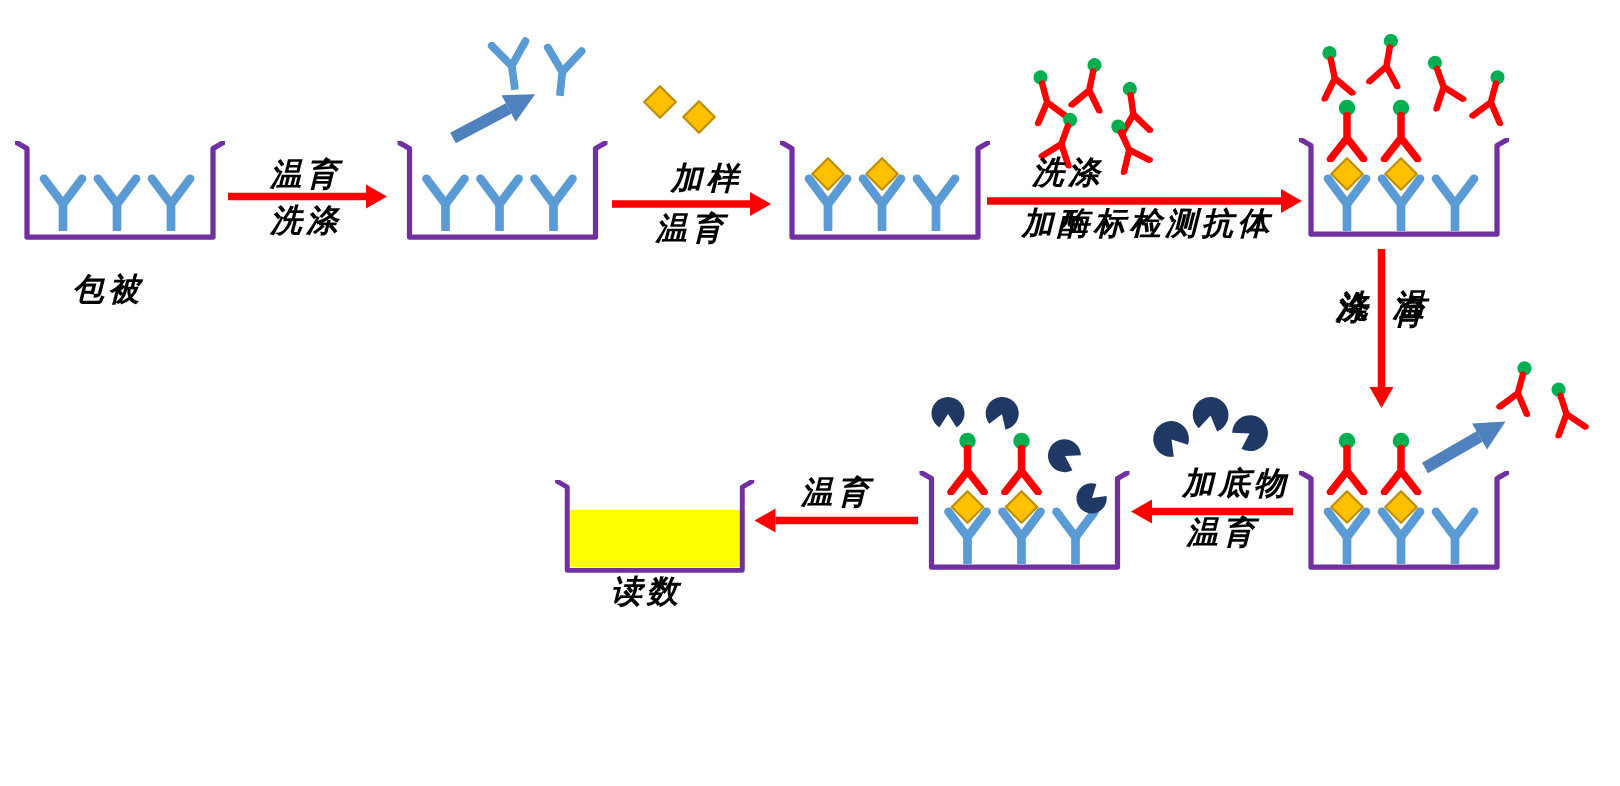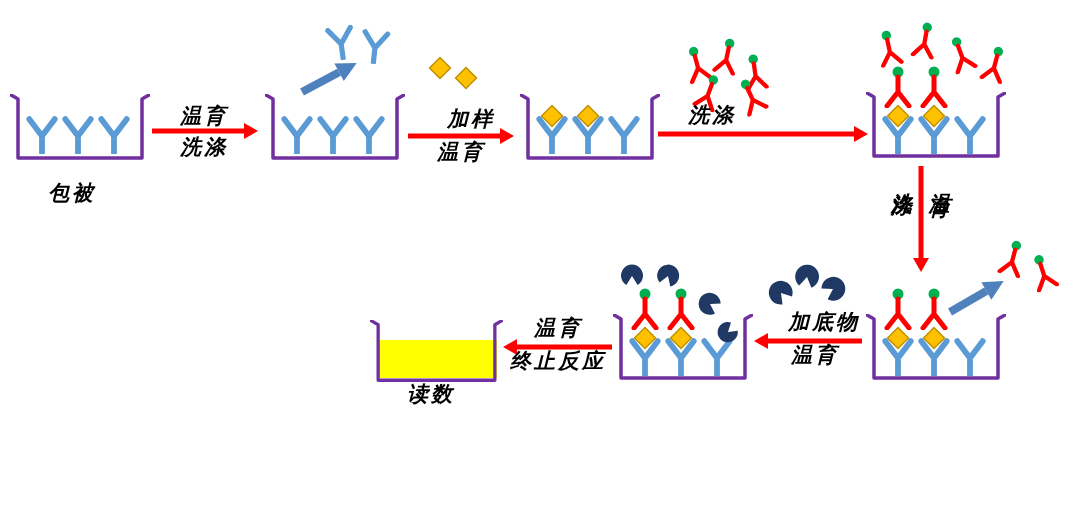--- a/index.html
+++ b/index.html
@@ -200,24 +200,24 @@
 
   <div class="lbl" style="left:72px;top:181px">包被</div>
 
   <div class="lbl" style="left:204px;top:104px">温育</div>
   <div class="lbl" style="left:204px;top:135px">洗涤</div>
 
   <div class="lbl" style="left:471px;top:107px">加样</div>
   <div class="lbl" style="left:461px;top:140px">温育</div>
 
   <div class="lbl" style="left:712px;top:103px">洗涤</div>
+  <div class="lbl" style="left:765px;top:137px">加酶标检测抗体</div>
 
   <div class="lbl vert" style="left:890px;top:176px">洗涤</div>
   <div class="lbl vert" style="left:928px;top:176px">温育</div>
 
   <div class="lbl" style="left:824px;top:310px">加底物</div>
   <div class="lbl" style="left:815px;top:343px">温育</div>
 
   <div class="lbl" style="left:558px;top:316px">温育</div>
-  <div class="lbl" style="left:558px;top:349px">终止反应</div>
 
   <div class="lbl" style="left:431px;top:382px">读数</div>
 </div>
 
 </body></html>

